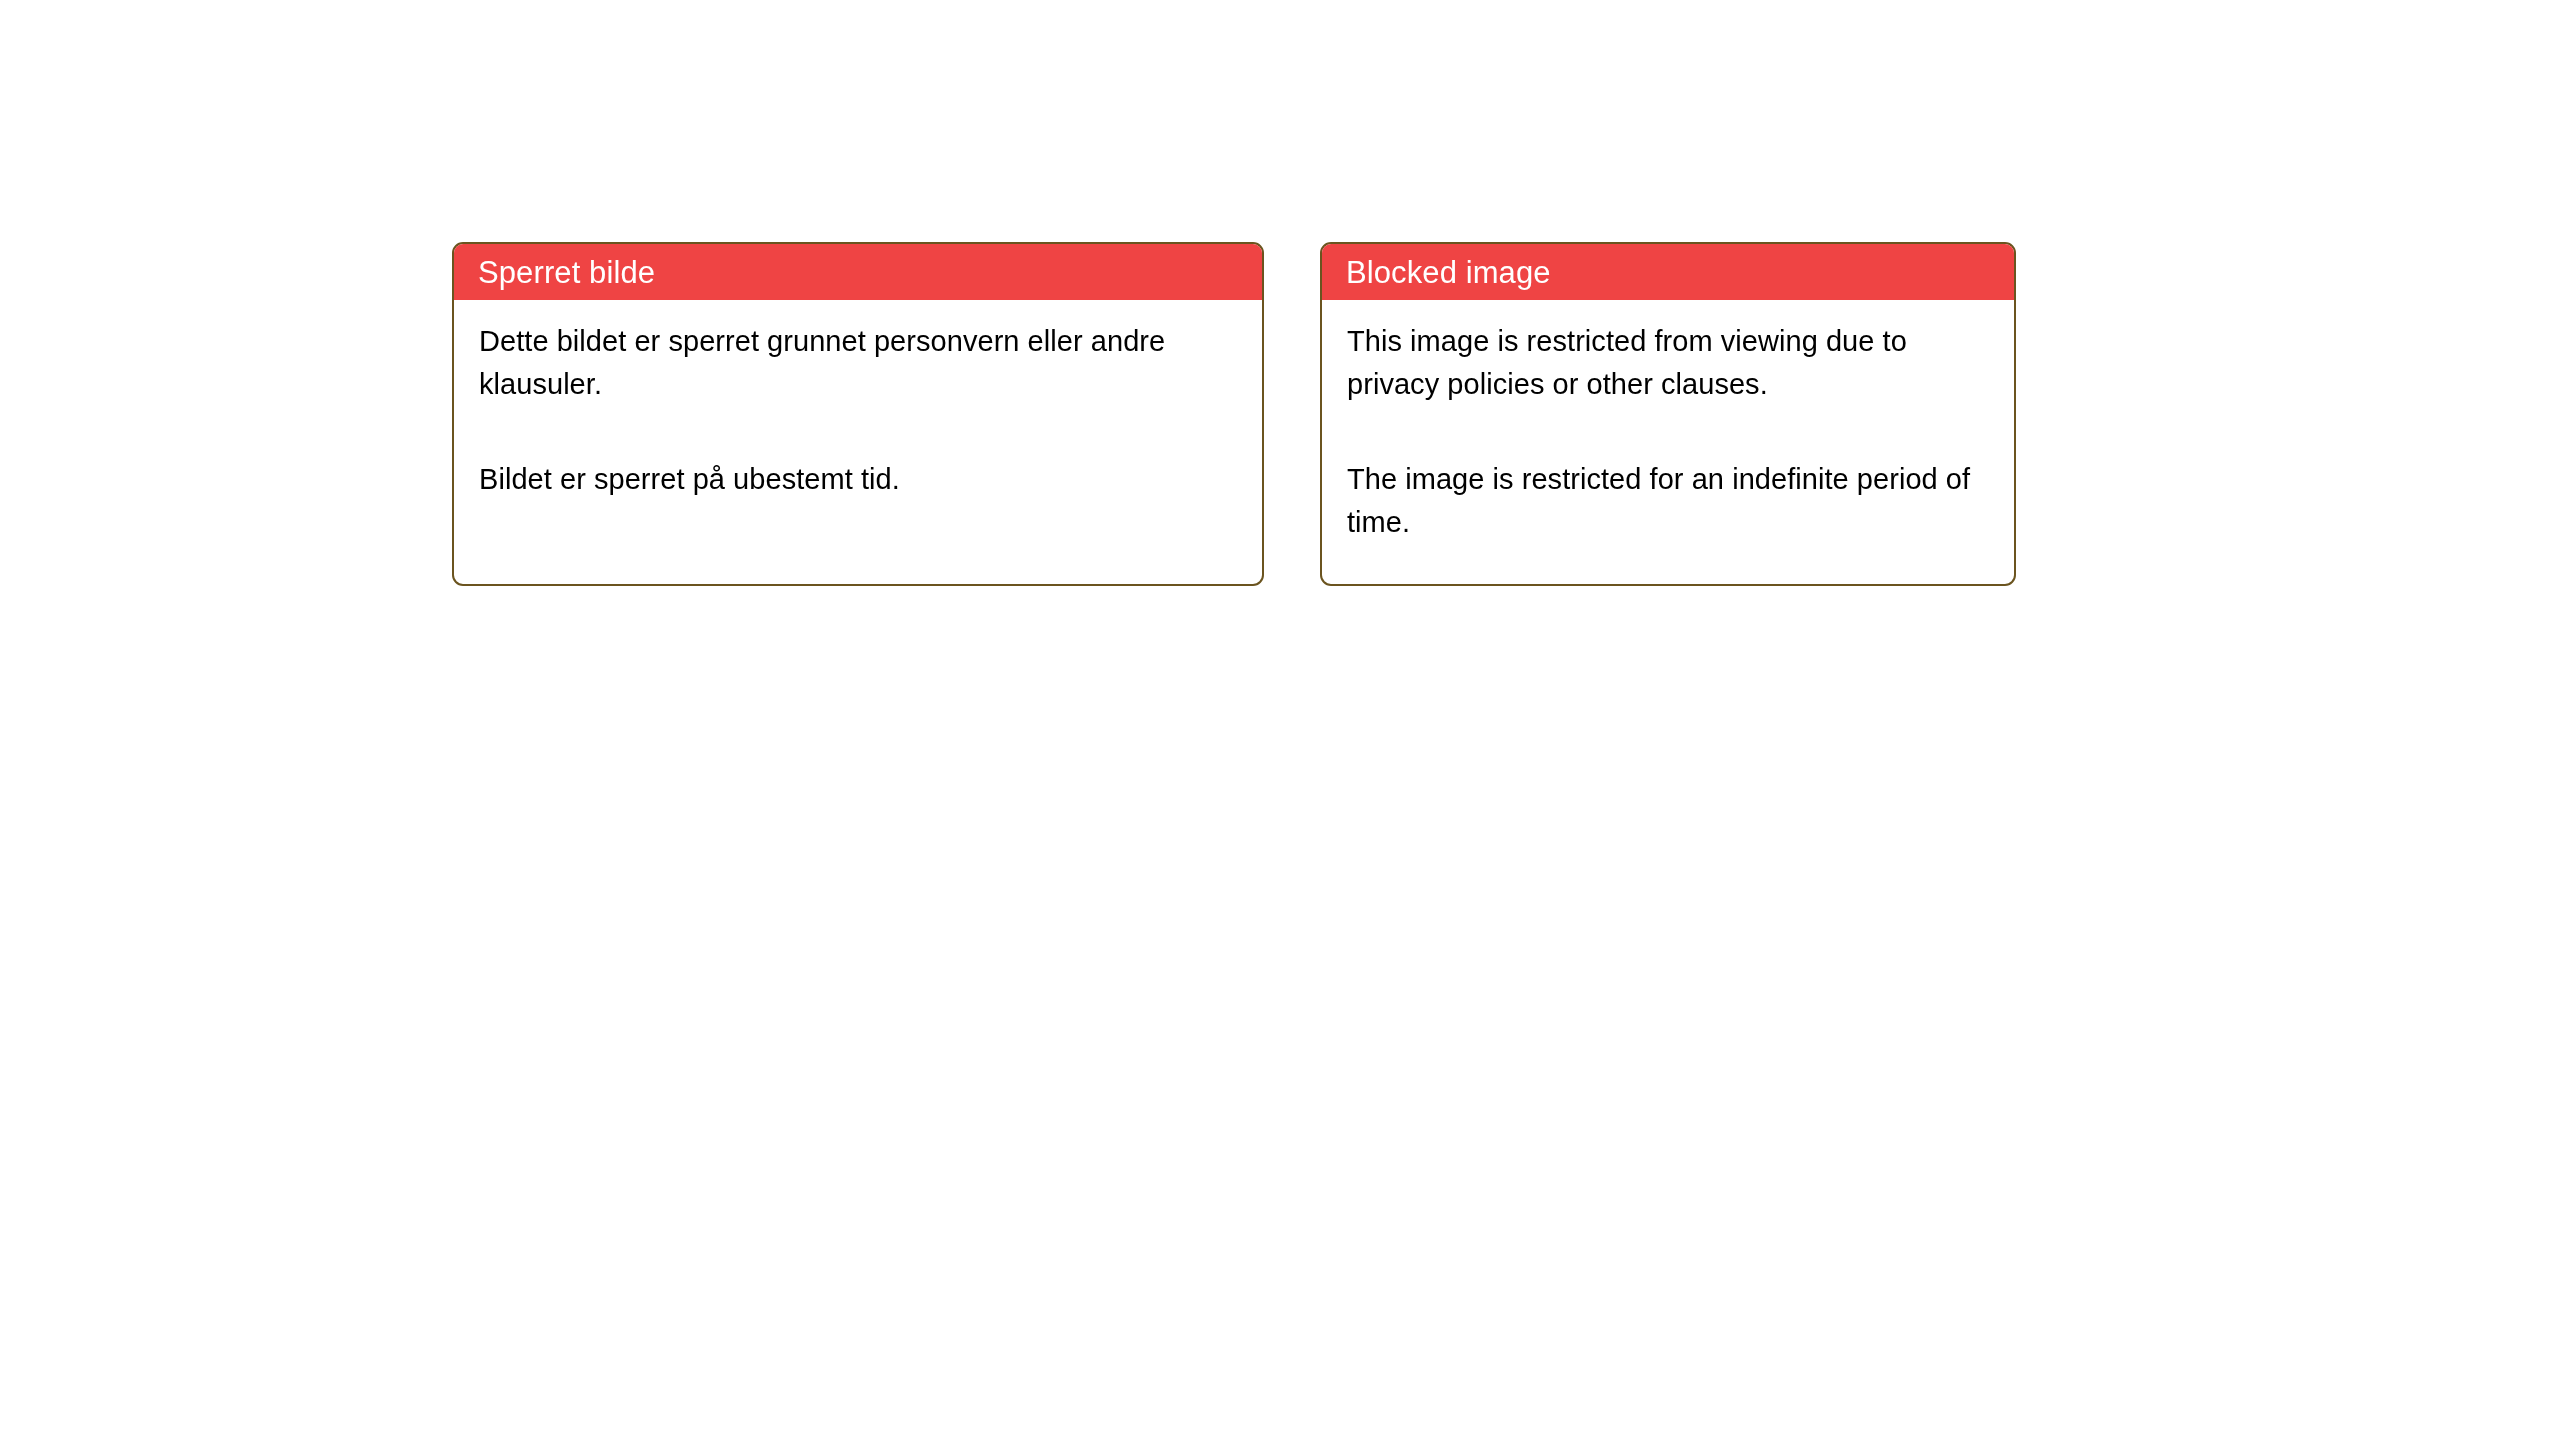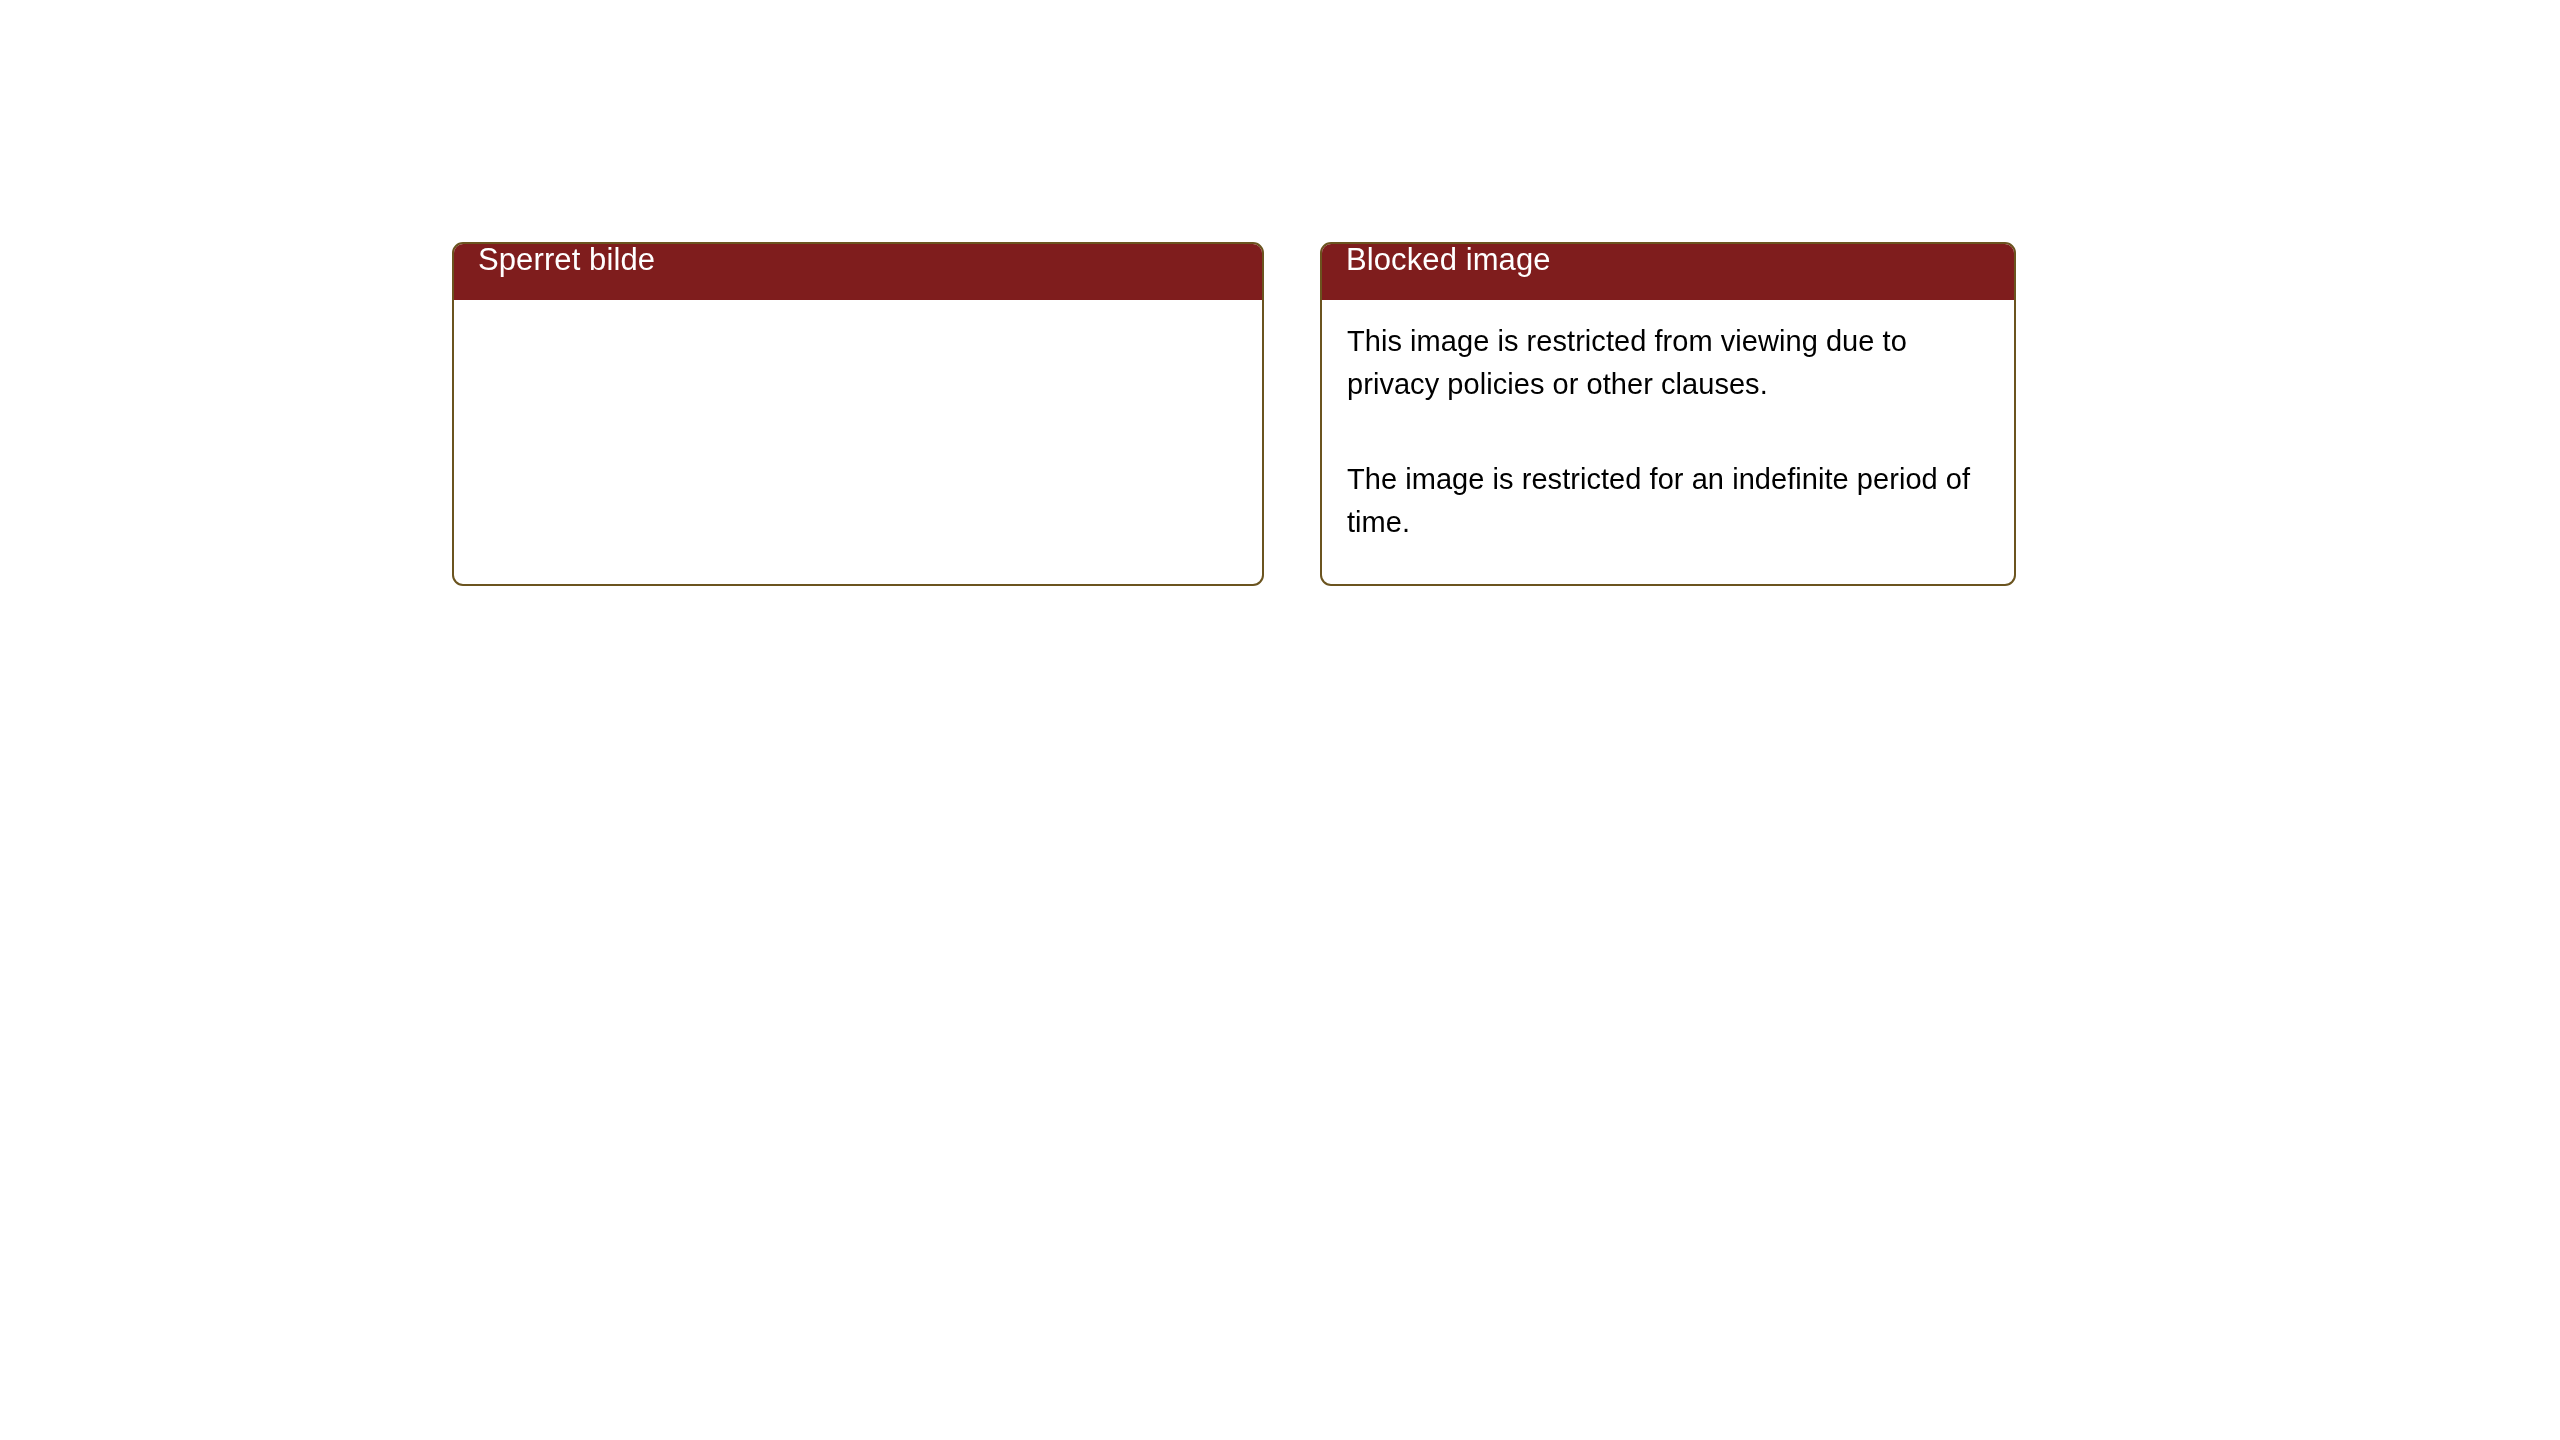--- a/index.html
+++ b/index.html
@@ -28,23 +28,24 @@
     position: absolute;
     box-sizing: border-box;
     background: #ffffff;
     border: 2px solid #6b541f;
     border-radius: 11px;
     overflow: hidden;
   }
 
   .card-header {
     box-sizing: border-box;
-    background: #7f1d1d;
+    background: #ef4444;
     height: 56px;
     display: flex;
+    align-items: center;
     padding: 0 0 0 24px;
   }
 
   .card-title {
     color: #ffffff;
     font-size: 31px;
     font-weight: 400;
     line-height: 1;
     letter-spacing: 0.1px;
     white-space: nowrap;
@@ -86,20 +87,24 @@
 </style>
 </head>
 <body>
 
 <div id="stage">
 
   <section class="notice-card" id="card-blocked-no">
     <div class="card-header">
       <span class="card-title">Sperret bilde</span>
     </div>
+    <div class="card-body">
+      <p>Dette bildet er sperret grunnet personvern eller andre klausuler.</p>
+      <p>Bildet er sperret på ubestemt tid.</p>
+    </div>
   </section>
 
   <section class="notice-card" id="card-blocked-en">
     <div class="card-header">
       <span class="card-title">Blocked image</span>
     </div>
     <div class="card-body">
       <p>This image is restricted from viewing due to privacy policies or other clauses.</p>
       <p>The image is restricted for an indefinite period of time.</p>
     </div>

